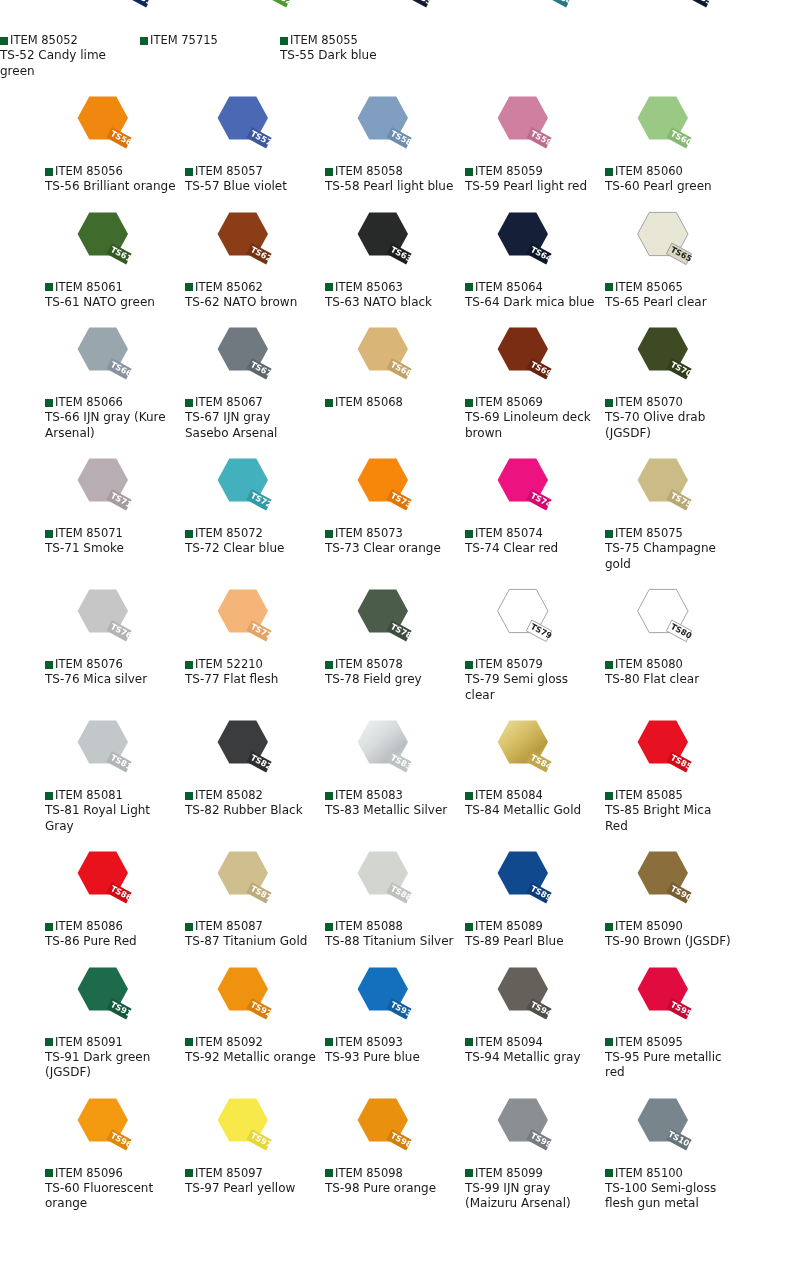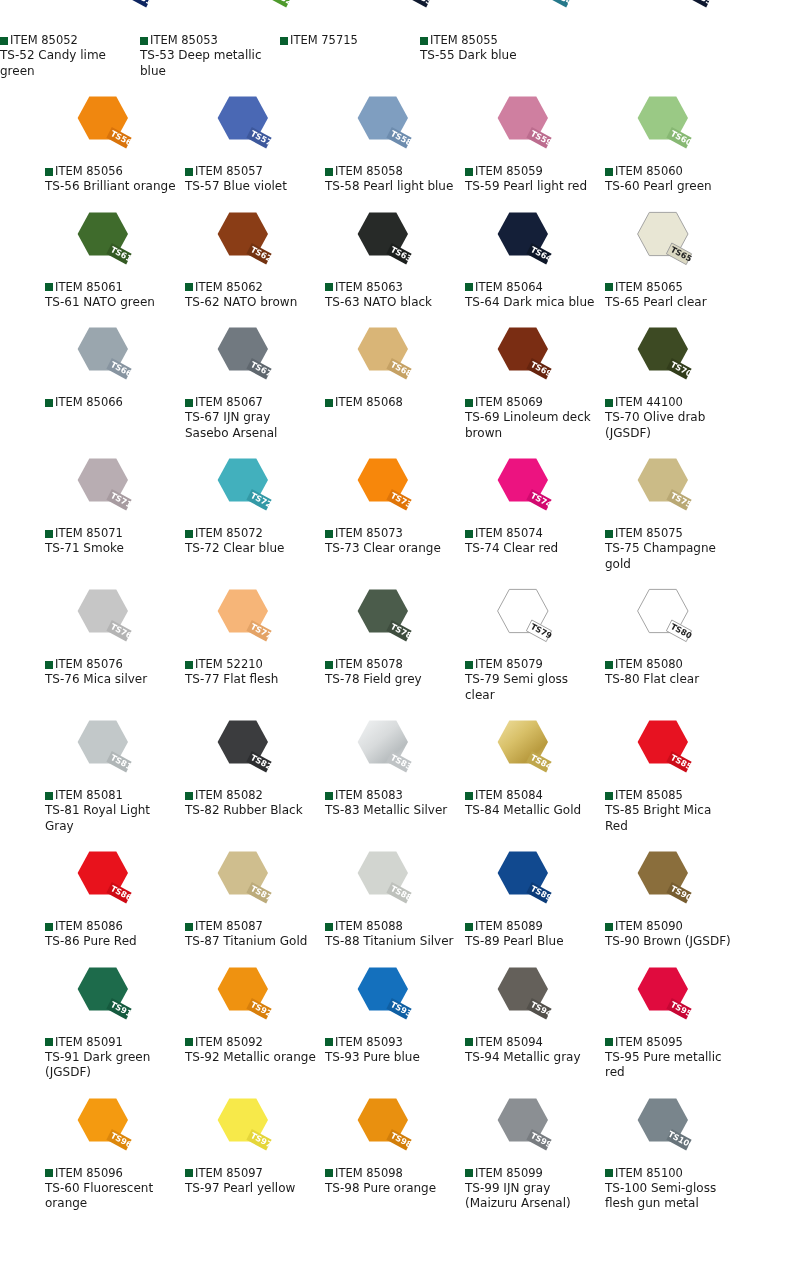--- a/index.html
+++ b/index.html
@@ -116,27 +116,20 @@
       <div class="cell">
         <div class="item-line">
           <span class="sq"></span>
           <span>ITEM 85052</span>
         </div>
         <div class="pname">TS-52 Candy lime green</div>
       </div>
       <div class="cell">
         <div class="item-line">
           <span class="sq"></span>
-          <span>ITEM 85053</span>
-        </div>
-        <div class="pname">TS-53 Deep metallic blue</div>
-      </div>
-      <div class="cell">
-        <div class="item-line">
-          <span class="sq"></span>
           <span>ITEM 75715</span>
         </div>
       </div>
       <div class="cell">
         <div class="item-line">
           <span class="sq"></span>
           <span>ITEM 85055</span>
         </div>
         <div class="pname">TS-55 Dark blue</div>
       </div>
@@ -291,20 +284,21 @@
           <svg class="can" viewBox="0 0 80 72" width="80" height="72">
             <path d="M 27,2 L 57,2 L 70,26 L 57,50 L 27,50 L 14,26 Z" fill="#9aa6ae" stroke="none" stroke-width="0" stroke-linejoin="round"></path>
             <path d="M 52,36 L 74,48 L 68,60 L 46,48 Z" fill="#8794a0" stroke="none" stroke-width="0" stroke-linejoin="round"></path>
             <text x="61" y="51" fill="#ffffff" font-size="9" font-weight="bold" font-family="DejaVu Sans, sans-serif" text-anchor="middle" transform="rotate(28 61 51)">TS66</text>
           </svg>
         </div>
         <div class="item-line">
           <span class="sq" style="background: rgb(7, 95, 46);"></span>
           <span>ITEM 85066</span>
         </div>
+        <div class="pname">TS-66 IJN gray (Kure Arsenal)</div>
       </div>
       <div class="cell">
         <div class="can-wrap">
           <svg class="can" viewBox="0 0 80 72" width="80" height="72">
             <path d="M 27,2 L 57,2 L 70,26 L 57,50 L 27,50 L 14,26 Z" fill="#717980" stroke="none" stroke-width="0" stroke-linejoin="round"></path>
             <path d="M 52,36 L 74,48 L 68,60 L 46,48 Z" fill="#5f676e" stroke="none" stroke-width="0" stroke-linejoin="round"></path>
             <text x="61" y="51" fill="#ffffff" font-size="9" font-weight="bold" font-family="DejaVu Sans, sans-serif" text-anchor="middle" transform="rotate(28 61 51)">TS67</text>
           </svg>
         </div>
         <div class="item-line">
@@ -343,21 +337,21 @@
       <div class="cell">
         <div class="can-wrap">
           <svg class="can" viewBox="0 0 80 72" width="80" height="72">
             <path d="M 27,2 L 57,2 L 70,26 L 57,50 L 27,50 L 14,26 Z" fill="#3d4a23" stroke="none" stroke-width="0" stroke-linejoin="round"></path>
             <path d="M 52,36 L 74,48 L 68,60 L 46,48 Z" fill="#323d1b" stroke="none" stroke-width="0" stroke-linejoin="round"></path>
             <text x="61" y="51" fill="#ffffff" font-size="9" font-weight="bold" font-family="DejaVu Sans, sans-serif" text-anchor="middle" transform="rotate(28 61 51)">TS70</text>
           </svg>
         </div>
         <div class="item-line">
           <span class="sq" style="background: rgb(7, 95, 46);"></span>
-          <span>ITEM 44100</span>
+          <span>ITEM 85070</span>
         </div>
         <div class="pname">TS-70 Olive drab (JGSDF)</div>
       </div>
     </div>
     <div class="row" style="margin-bottom: 12px;">
       <div class="cell c0">
         <div class="can-wrap">
           <svg class="can" viewBox="0 0 80 72" width="80" height="72">
             <path d="M 27,2 L 57,2 L 70,26 L 57,50 L 27,50 L 14,26 Z" fill="#b8adb2" stroke="none" stroke-width="0" stroke-linejoin="round"></path>
             <path d="M 52,36 L 74,48 L 68,60 L 46,48 Z" fill="#a79ba0" stroke="none" stroke-width="0" stroke-linejoin="round"></path>

